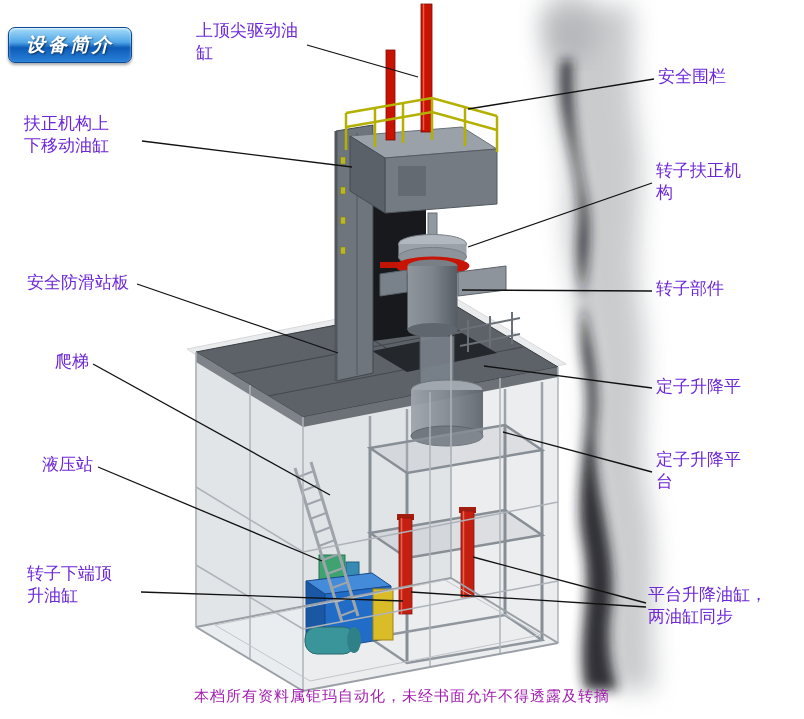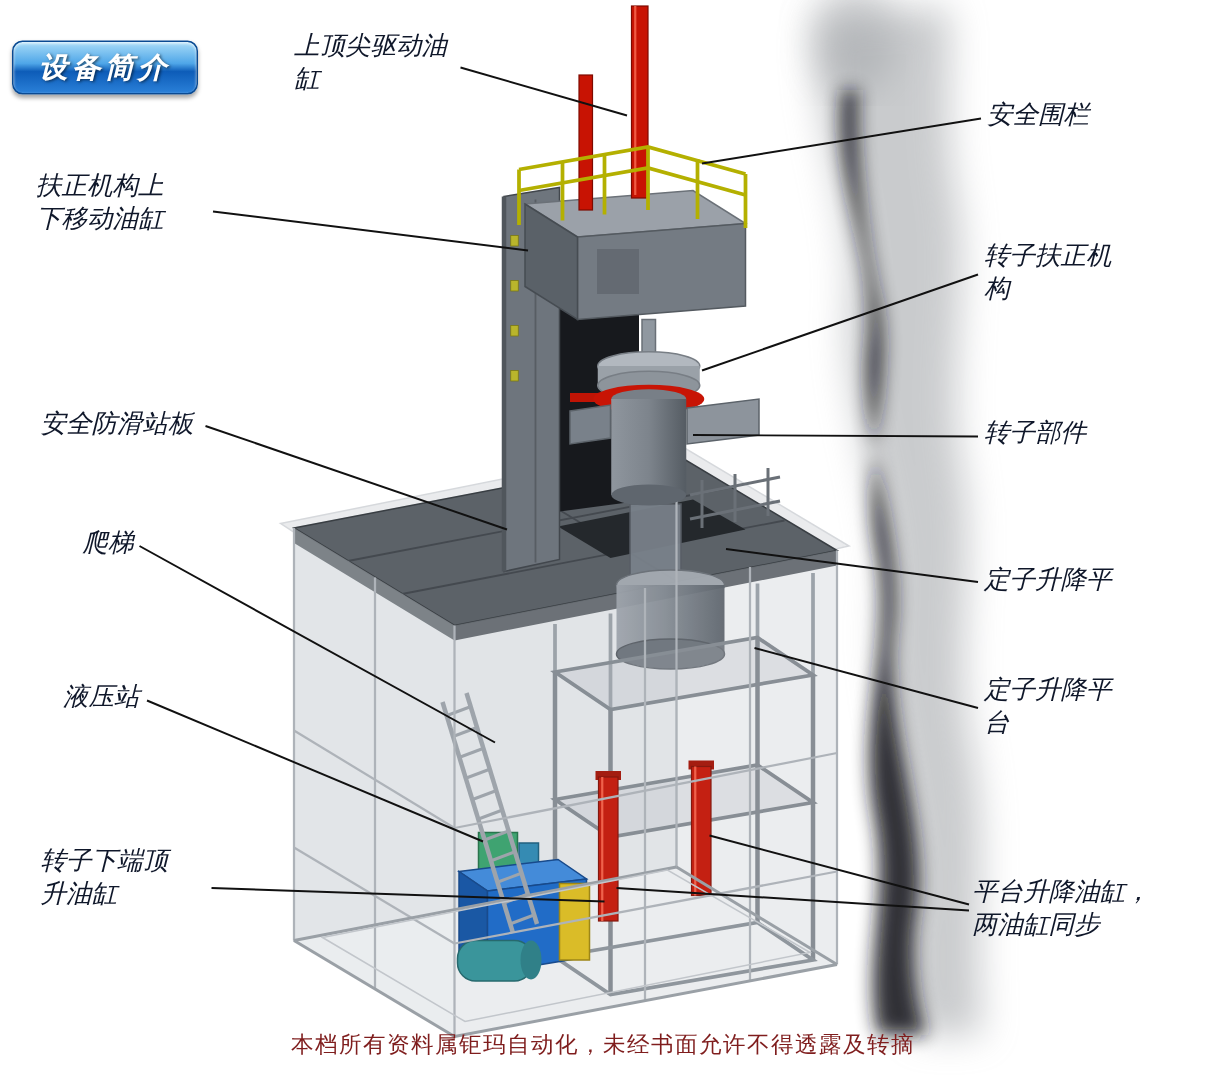--- a/index.html
+++ b/index.html
@@ -14,27 +14,26 @@
     background:linear-gradient(180deg,#a8dcf8 0%,#4fa6e8 42%,#0d5cb8 58%,#2a80d8 100%);
     box-shadow:0 2px 3px rgba(0,0,0,.35), inset 0 1px 2px rgba(255,255,255,.75);
     display:flex; align-items:center; justify-content:center;
   }
   .badge span {
     color:#ffffff; font-weight:bold; font-style:italic; font-size:19px;
     letter-spacing:3px; text-shadow:1px 1px 2px rgba(0,0,0,.55);
   }
 
   .label {
-    position:absolute; color:#0f172a; font-size:17px; line-height:1.32;
+    position:absolute; color:#6d28d9; font-size:17px; line-height:1.32;
     white-space:pre-line;
-    font-style:italic;
   }
   .watermark {
     position:absolute; left:0; right:0; top:687px; text-align:center;
-    color:#7f1d1d; font-size:15px; letter-spacing:1px;
+    color:#a21caf; font-size:15px; letter-spacing:1px;
   }
 </style>
 </head>
 <body>
 
 <div class="stage">
 
   <svg class="scene" width="804" height="719" viewBox="0 0 804 719">
     <defs>
       <filter id="blur6" x="-40%" y="-10%" width="180%" height="120%">

